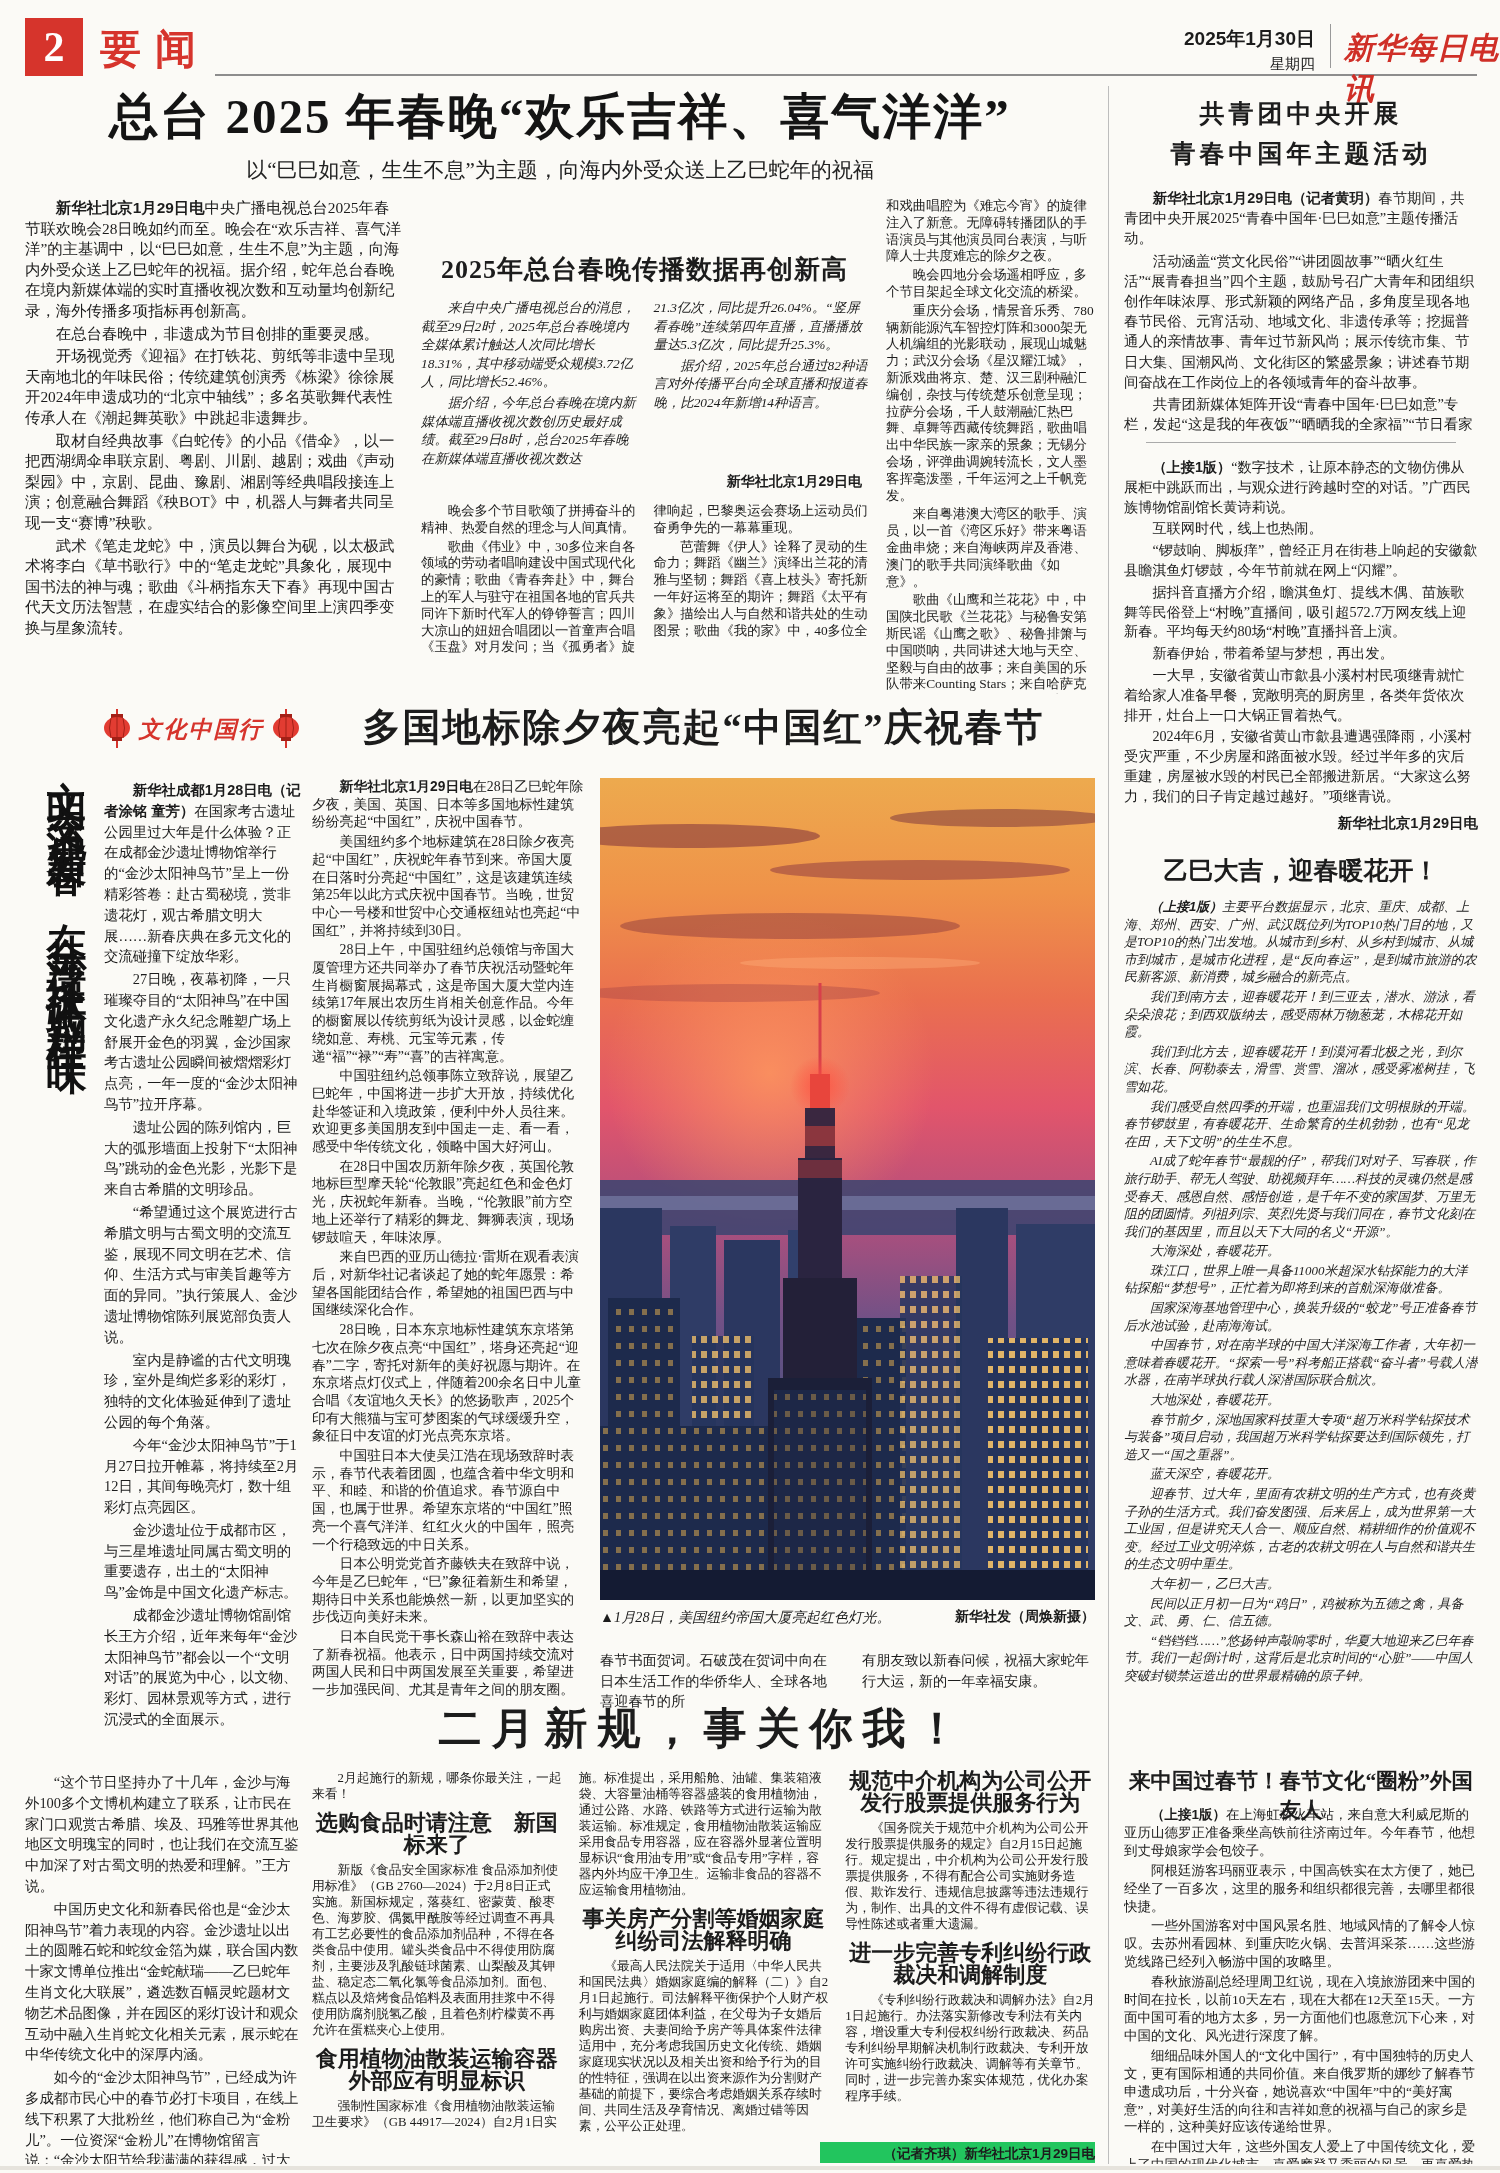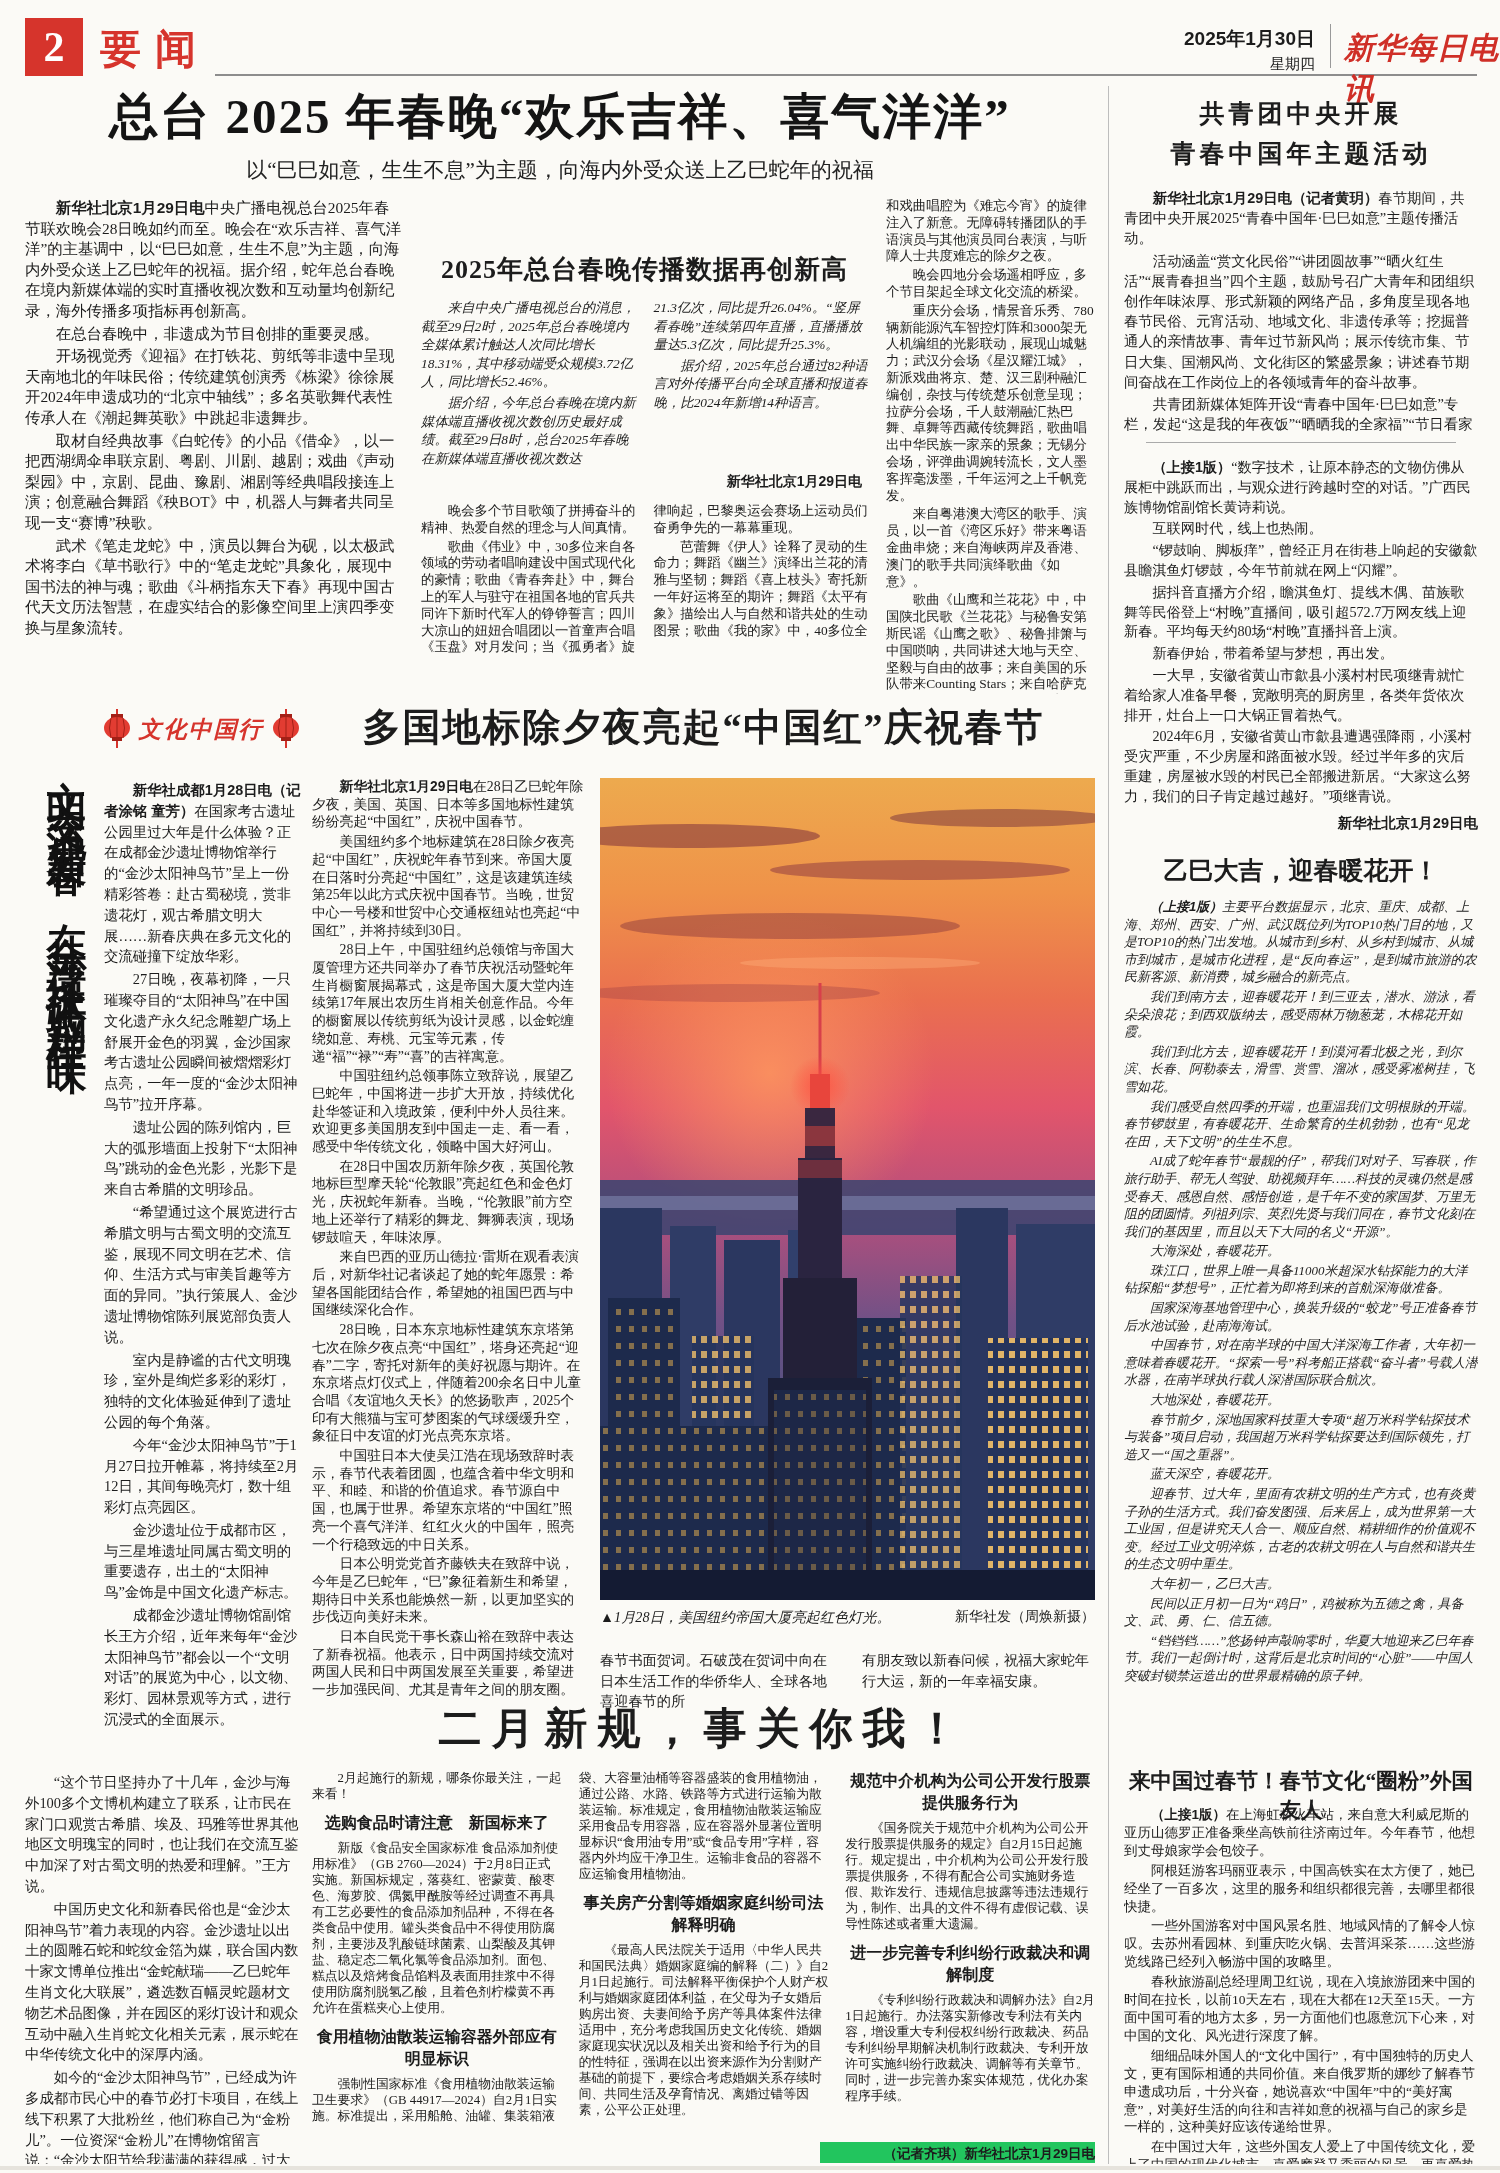--- a/index.html
+++ b/index.html
@@ -4,21 +4,21 @@
 <style>
   html,body{margin:0;padding:0;}
   body{background:#e8e6e1;}
   .page{position:relative;width:1500px;height:2173px;background:#fbfaf6;overflow:hidden;
         font-family:"Liberation Serif","DejaVu Serif",serif;color:#1c1c1c;}
   .abs{position:absolute;}
   p{margin:0 0 2px 0;text-indent:2em;}
   p.ni{text-indent:0;}
   strong{font-weight:700;font-family:"Liberation Sans","DejaVu Sans",sans-serif;}
   h3.col-subhead{font-family:"Liberation Sans","DejaVu Sans",sans-serif;font-weight:700;
-        font-size:16px;line-height:22px;text-align:center;margin:10px 0 6px 0;}
+        font-size:22px;line-height:22px;text-align:center;margin:10px 0 6px 0;}
   
   .pagenum-box{left:25px;top:18px;width:58px;height:58px;background:#d6342c;color:#fff;
         display:flex;align-items:center;justify-content:center;font-size:42px;font-weight:700;}
   .section-name{left:100px;top:22px;font-size:41px;font-weight:700;color:#d6342c;letter-spacing:14px;}
   .header-rule{left:215px;top:74px;width:1262px;height:2px;background:#8d8d8d;}
   .date-block{left:1120px;top:26px;width:195px;text-align:right;font-family:"Liberation Sans",sans-serif;}
   .date-block .d1{font-size:19px;font-weight:700;}
   .date-block .d2{font-size:15px;margin-top:3px;}
   .date-divider{left:1330px;top:24px;width:1px;height:44px;background:#999;}
   .masthead{left:1344px;top:28px;font-size:30px;font-weight:700;color:#cf2f27;font-style:italic;letter-spacing:1px;}
@@ -46,21 +46,21 @@
         font-size:40px;font-weight:800;letter-spacing:13px;color:#111;}
   .culture-body1{left:104px;top:780px;width:198px;height:976px;overflow:hidden;font-size:14.4px;line-height:20.8px;}
   .culture-body2{left:25px;top:1772px;width:277px;height:392px;overflow:hidden;font-size:14.4px;line-height:20.8px;}
   
   .landmarks-headline{left:312px;top:702px;width:783px;text-align:center;font-size:38px;font-weight:900;letter-spacing:2px;}
   .landmarks-col{left:312px;top:778px;width:272px;height:918px;overflow:hidden;font-size:13.8px;line-height:17.7px;}
   .photo-frame{left:600px;top:778px;width:495px;height:822px;background:#2a3455;}
   .photo-frame svg{display:block;}
   .photo-caption-row{left:600px;top:1608px;width:495px;display:flex;justify-content:space-between;
         font-size:14.2px;font-style:italic;}
-  .photo-caption-row .credit{font-style:normal;font-weight:400;font-family:"Liberation Sans",sans-serif;font-size:14px;}
+  .photo-caption-row .credit{font-style:normal;font-weight:700;font-family:"Liberation Sans",sans-serif;font-size:14px;}
   .landmarks-tail{left:600px;top:1650px;width:495px;height:66px;overflow:hidden;display:flex;gap:29px;}
   .landmarks-tail>div{flex:1;font-size:14.2px;line-height:20.5px;}
   
   .rules-headline{left:312px;top:1700px;width:783px;text-align:center;font-size:43px;font-weight:900;letter-spacing:10px;}
   .rules-flow{left:312px;top:1770px;width:783px;height:398px;overflow:hidden;
         column-count:3;column-gap:17px;font-size:12.8px;line-height:16px;}
   .rules-byline{left:820px;top:2142px;width:275px;text-align:right;background:#22c55e;
         font-size:13.5px;font-weight:700;font-family:"Liberation Sans",sans-serif;padding-top:3px;}
   
   .sidebar-rule{left:1108px;top:86px;width:1px;height:2078px;background:#bdbdbd;}

